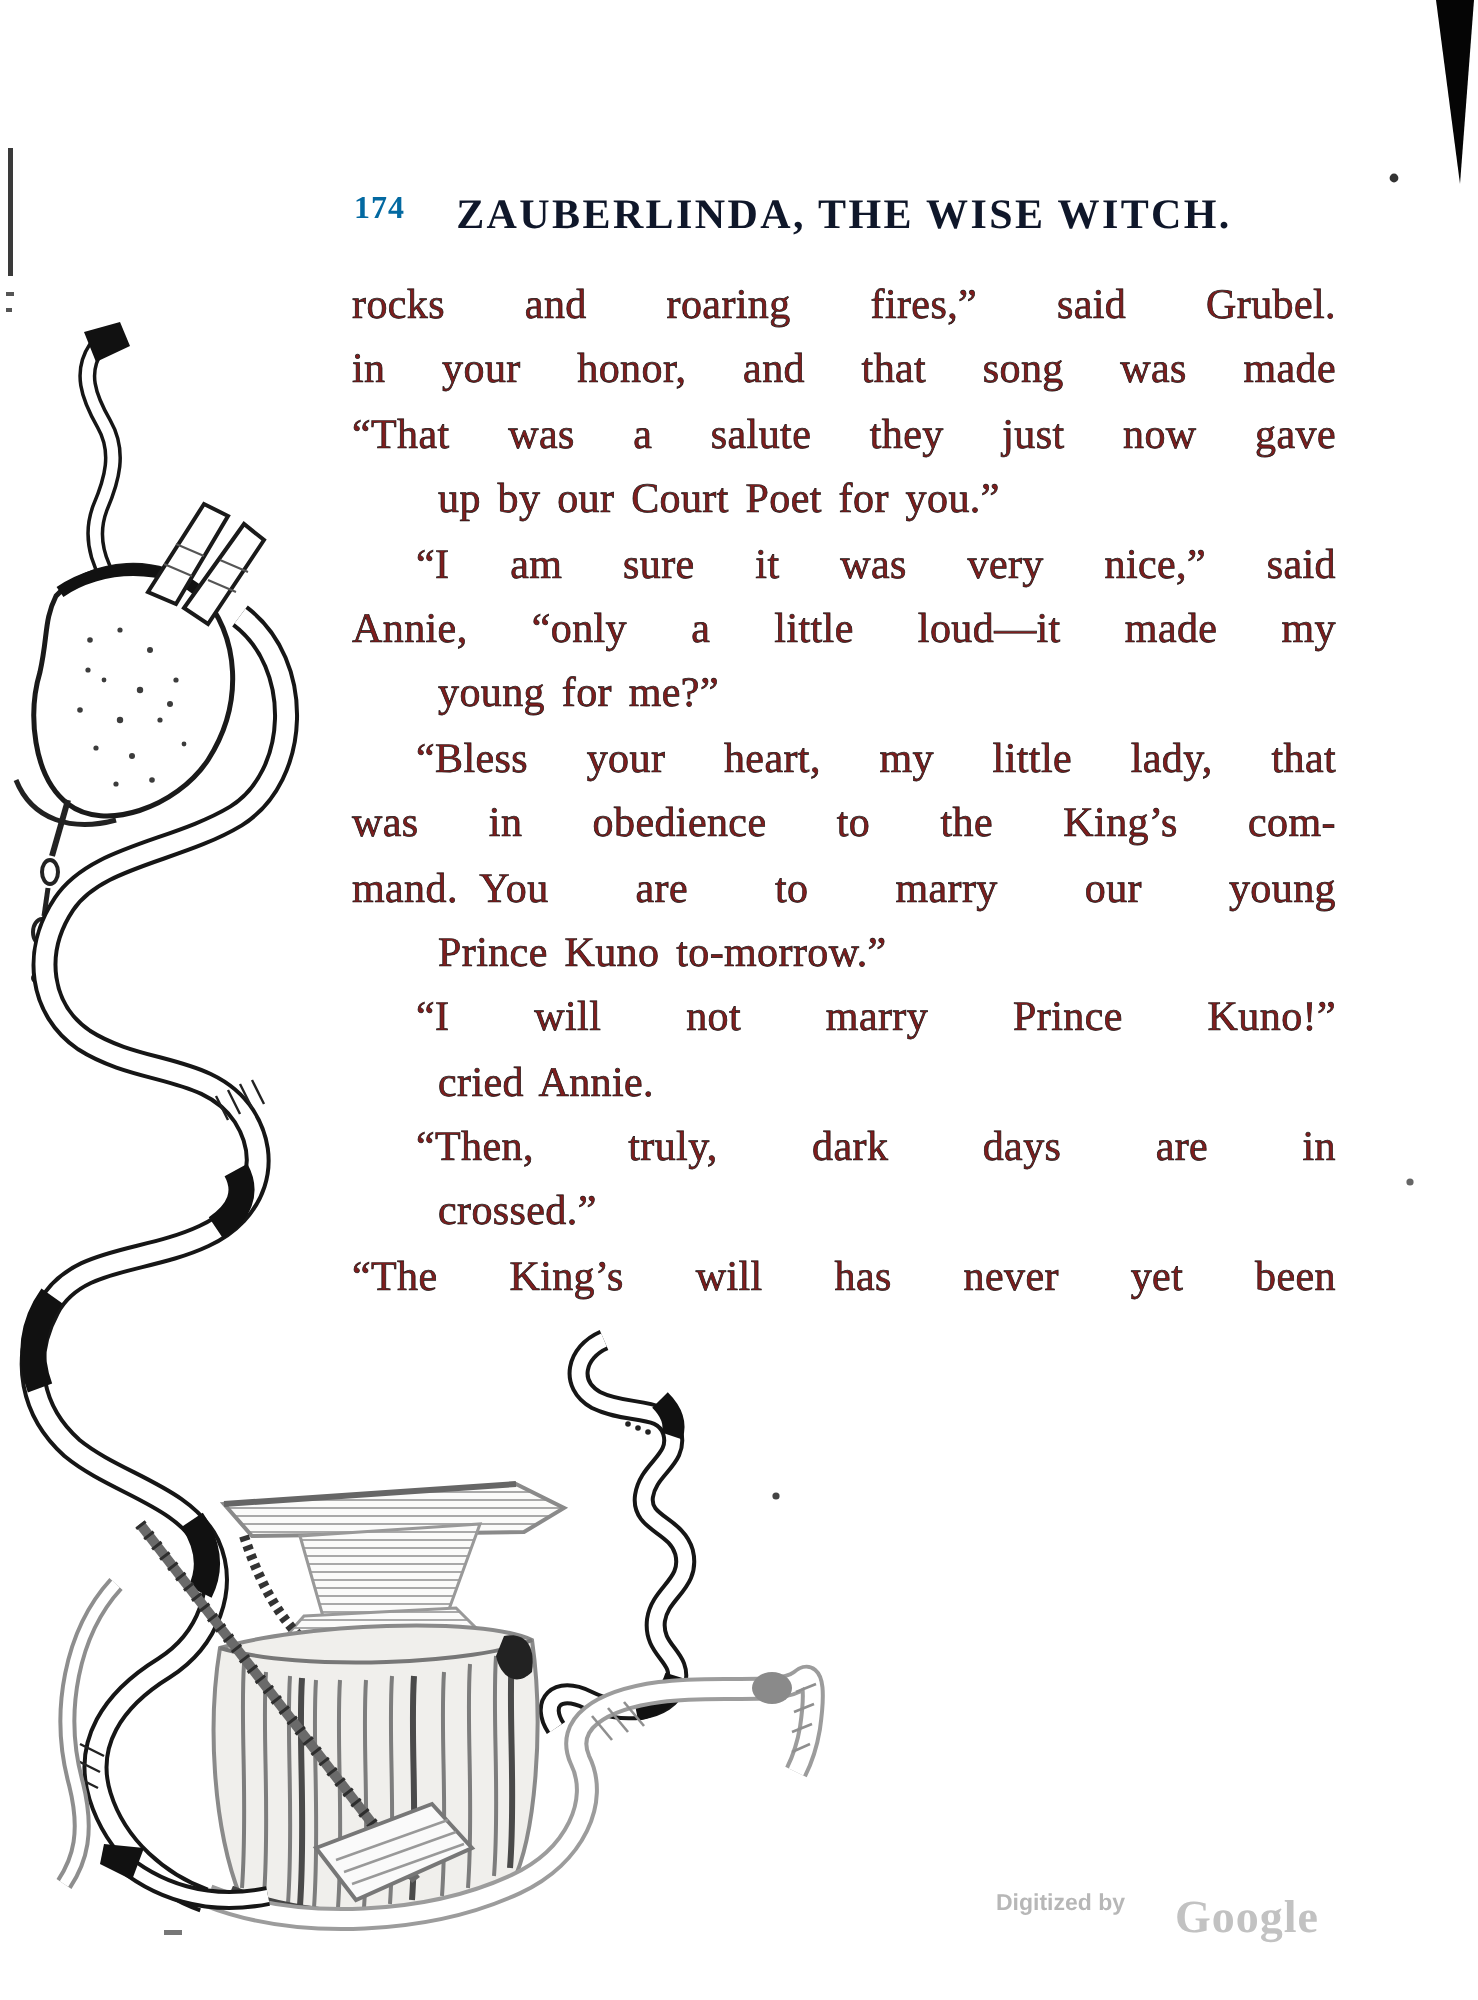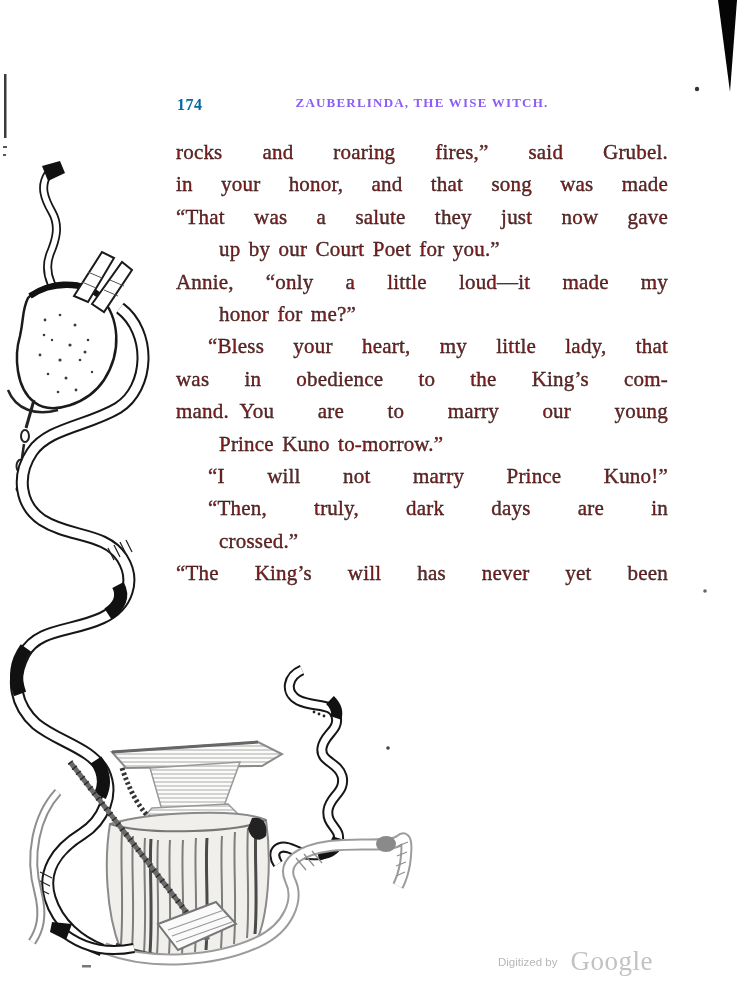--- a/index.html
+++ b/index.html
@@ -10,40 +10,40 @@
   .page{position:absolute;inset:0;}
   svg.art{position:absolute;left:0;top:0;z-index:1;}
   .txt{position:relative;z-index:2;}
 
   .page-number{
     position:absolute;left:177px;top:96px;
     font-size:16px;font-weight:700;color:#0369a1;letter-spacing:.5px;
   }
   .running-head{
     position:absolute;left:176px;top:95px;width:492px;text-align:center;
-    font-size:13px;font-weight:700;color:#8b5cf6;letter-spacing:1.2px;
+    font-size:21px;font-weight:700;color:#0f172a;letter-spacing:1.2px;
     white-space:nowrap;
   }
   .body-text{
     position:absolute;left:176px;top:136px;width:492px;
     font-size:21px;line-height:32.4px;color:#7f1d1d;
     letter-spacing:.2px;word-spacing:.14em;
     -webkit-text-stroke:.35px #161616;
   }
   .line{height:32.4px;white-space:nowrap;}
   .line.j{white-space:normal;text-align:justify;text-align-last:justify;}
   .line.ind{text-indent:32px;}
   .line.end{text-align:left;margin-left:43px;}
 
   .watermark{
     position:absolute;left:498px;top:946px;z-index:2;
-    display:flex;align-items:center;gap:13px;white-space:nowrap;
+    display:flex;align-items:flex-start;gap:25px;white-space:nowrap;font-weight:bold;
   }
   .wm-prefix{font-family:"Liberation Sans",sans-serif;font-size:11.5px;color:#b7b7b7;}
-  .wm-logo{font-family:"Liberation Serif",serif;font-size:27px;color:#c2c2c2;letter-spacing:.5px;}
+  .wm-logo{font-family:"Liberation Serif",serif;font-size:23px;color:#c2c2c2;letter-spacing:.5px;}
 </style>
 </head>
 <body>
 
 <div class="page">
 
   <svg class="art" width="739" height="1000" viewBox="0 0 739 1000">
     <defs>
       <pattern id="hh" width="6" height="4" patternUnits="userSpaceOnUse">
         <rect width="6" height="4" fill="#fbfbfa"></rect>
@@ -208,27 +208,29 @@
   </svg>
 
   <div class="txt page-number">174</div>
   <div class="txt running-head">ZAUBERLINDA, THE WISE WITCH.</div>
 
   <div class="txt body-text">
     <div class="line j">rocks and roaring fires,” said Grubel.</div>
     <div class="line j">in your honor, and that song was made</div>
     <div class="line j">“That was a salute they just now gave</div>
     <div class="line end">up by our Court Poet for you.”</div>
+    <div class="line j ind">“I am sure it was very nice,” said</div>
     <div class="line j">Annie, “only a little loud—it made my</div>
-    <div class="line end">honor for me?”</div>
+    <div class="line end">young for me?”</div>
     <div class="line j ind">“Bless your heart, my little lady, that</div>
     <div class="line j">was in obedience to the King’s com-</div>
     <div class="line j">mand. You are to marry our young</div>
     <div class="line end">Prince Kuno to-morrow.”</div>
     <div class="line j ind">“I will not marry Prince Kuno!”</div>
+    <div class="line end">cried Annie.</div>
     <div class="line j ind">“Then, truly, dark days are in</div>
     <div class="line end">crossed.”</div>
     <div class="line j">“The King’s will has never yet been</div>
   </div>
 
   <div class="watermark">
     <span class="wm-prefix">Digitized by</span>
     <span class="wm-logo">Google</span>
   </div>
 

